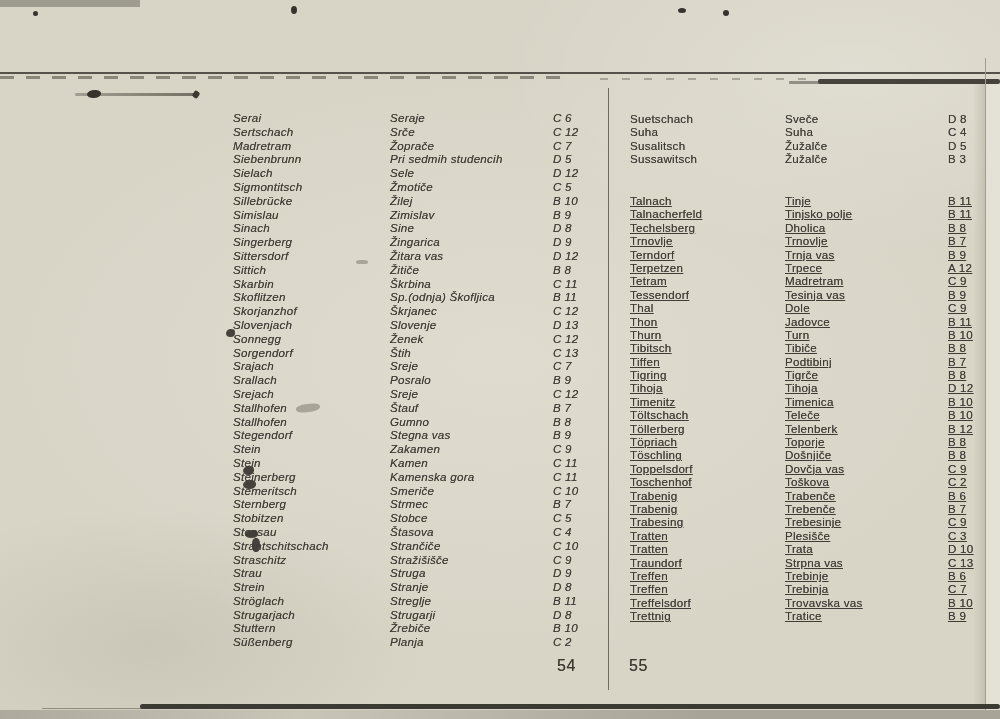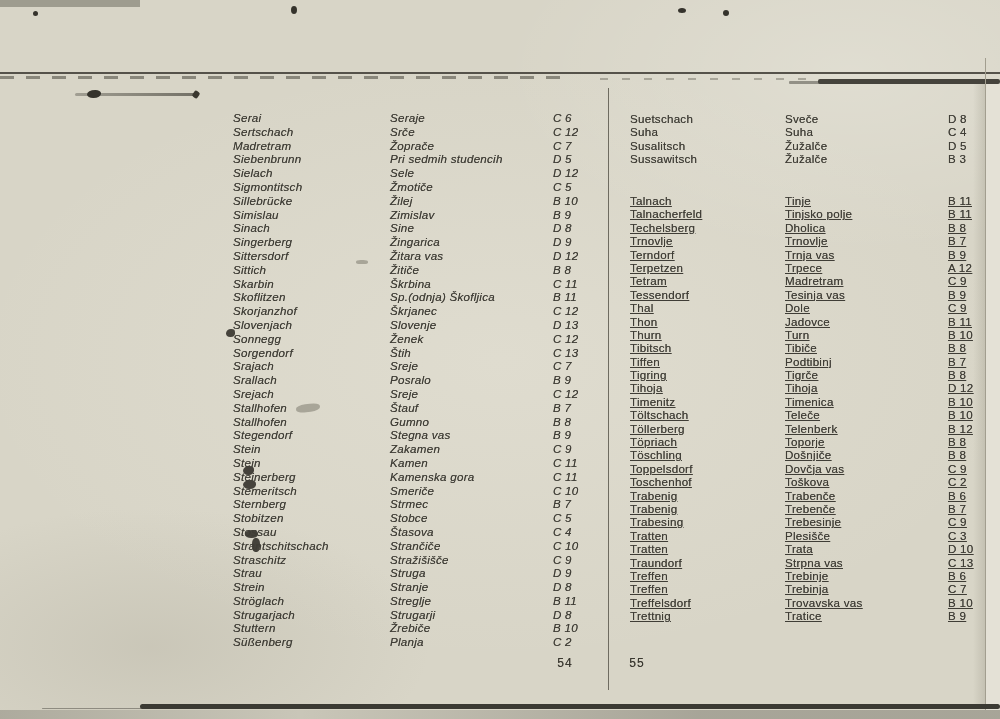--- a/index.html
+++ b/index.html
@@ -17,22 +17,22 @@
   .row{display:flex;white-space:nowrap;font-size:11.6px;letter-spacing:0.25px;
        text-shadow:0 0 0.5px rgba(62,60,52,0.75);}
   #left-col .row{height:13.8px;line-height:13.8px;}
   #right-col-s .row,#right-col-t .row{height:13.4px;line-height:13.4px;}
   #left-col .cell-german{width:157px;}
   #left-col .cell-slovene{width:163px;}
   #left-col .cell-code{width:50px;}
   .rcol .cell-german{width:155px;}
   .rcol .cell-slovene{width:163px;}
   .rcol .cell-code{width:45px;}
-  .pagenum{position:absolute;font-size:12px;letter-spacing:0.5px;color:#3a3830;
-           text-shadow:0 0 0.5px rgba(58,56,48,0.75);font-family:Liberation Mono, monospace;}
+  .pagenum{position:absolute;font-size:16px;letter-spacing:0.5px;color:#3a3830;
+           text-shadow:0 0 0.5px rgba(58,56,48,0.75);}
   
   .rule-top{position:absolute;left:0;top:72;width:1000px;height:2px;background:#55524a;top:72px;}
   .rule-smudge-left{position:absolute;left:0;top:76px;width:560px;height:3px;
     background:repeating-linear-gradient(90deg, rgba(72,70,60,0.55) 0 14px, rgba(0,0,0,0) 14px 26px);}
   .rule-dots-mid{position:absolute;left:600px;top:78px;width:215px;height:2px;
     background:repeating-linear-gradient(90deg, rgba(90,88,76,0.40) 0 8px, rgba(0,0,0,0) 8px 22px);}
   .rule-heavy-right{position:absolute;left:818px;top:79px;width:182px;height:5px;
     background:#45433c;border-radius:2px;box-shadow:-30px 1px 0 -1px rgba(69,67,60,0.5);}
   .margin-scribble{position:absolute;left:75px;top:93px;width:122px;height:3px;
     background:linear-gradient(90deg, rgba(60,58,50,0.35), rgba(60,58,50,0.65));border-radius:2px;}

